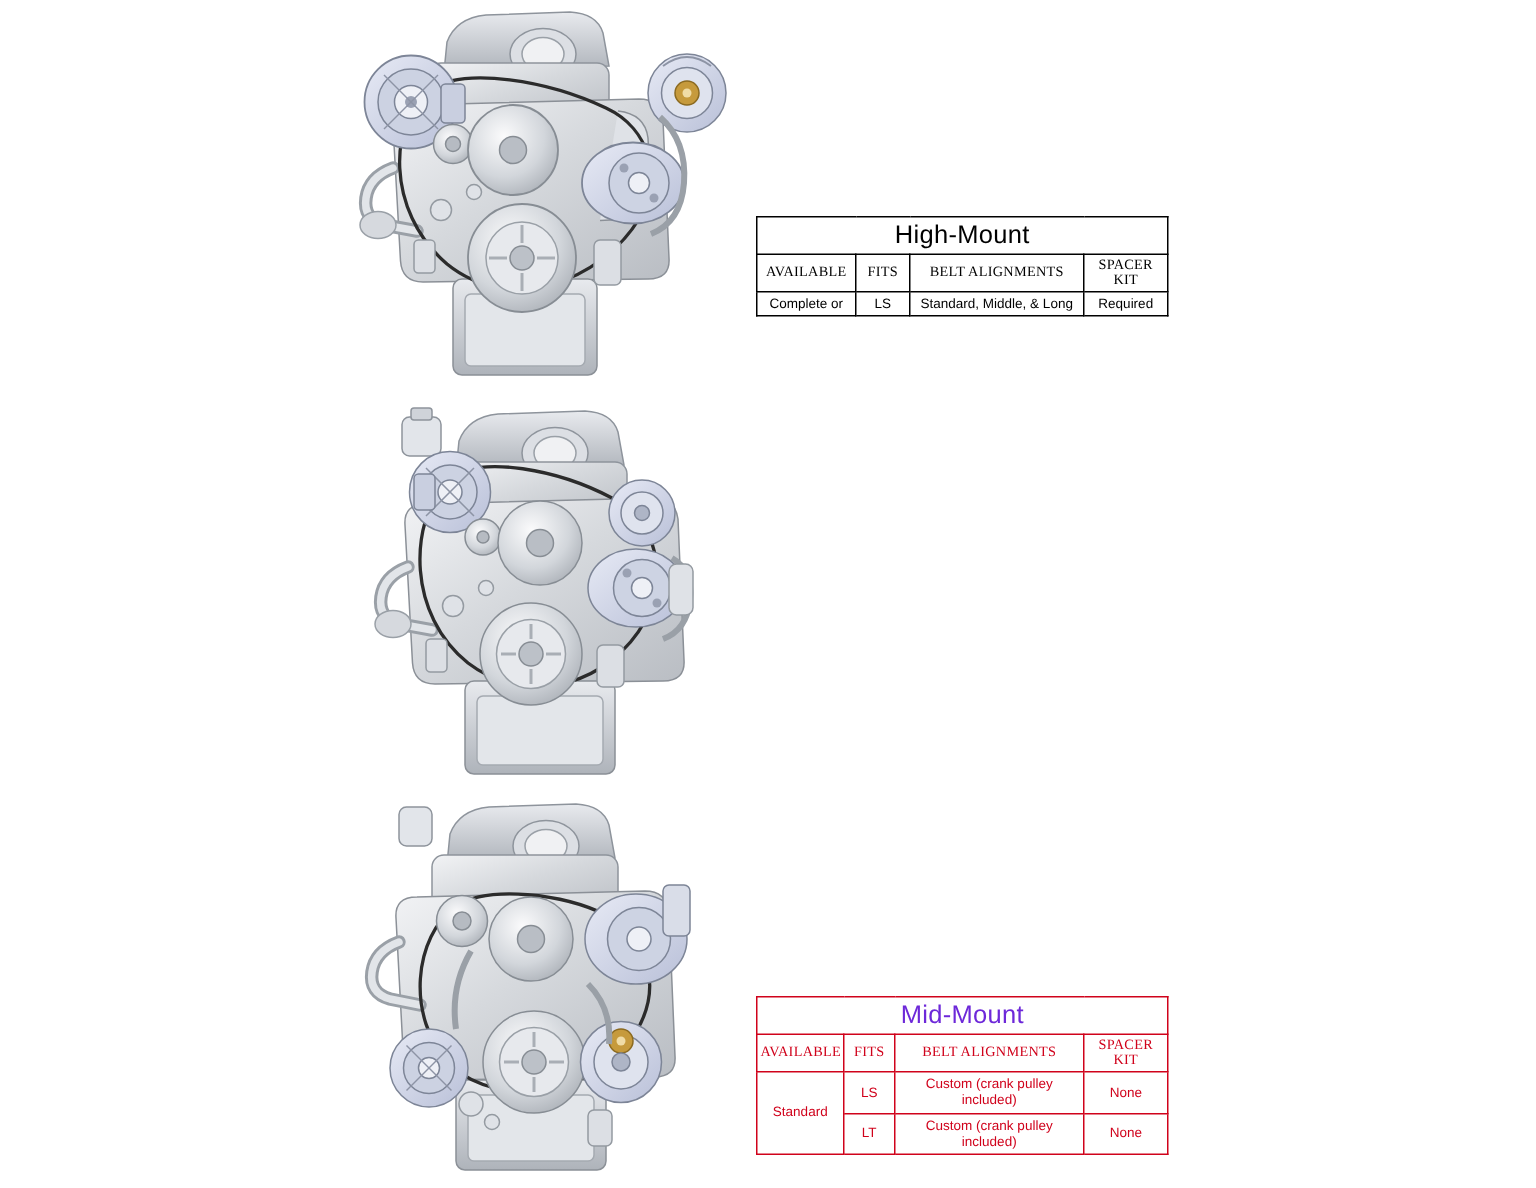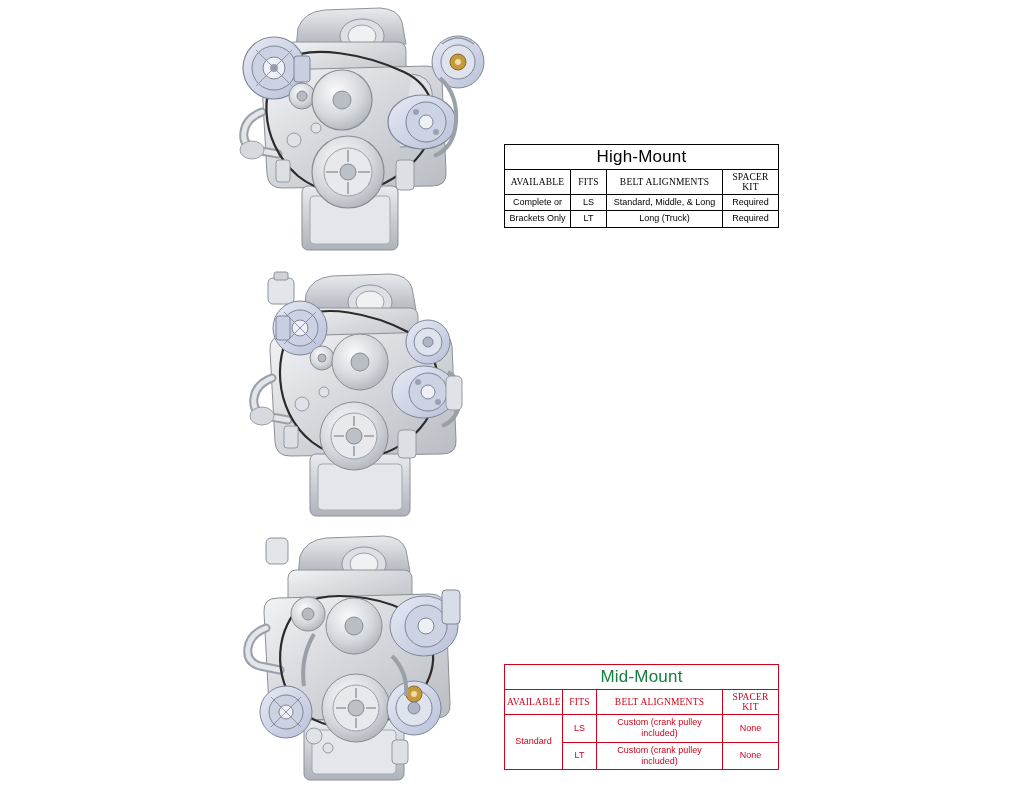--- a/index.html
+++ b/index.html
@@ -72,21 +72,21 @@
   #table-high col.c3 { width: 116px; }
   #table-high col.c4 { width: 56px; }
 
   
   #table-mid { left: 504px; top: 400px; width: 274px; }
   #table-mid col.c1 { width: 58px; }
   #table-mid col.c2 { width: 34px; }
   #table-mid col.c3 { width: 126px; }
   #table-mid col.c4 { width: 56px; }
   #table-mid td, #table-mid th { border-color: #d0021b; color: #d0021b; }
-  #table-mid .tbl-title { color: #15803d; }
+  #table-mid .tbl-title { color: #6d28d9; }
 </style>
 </head>
 <body>
 
 <div class="section" id="section-high">
 
   <div class="engine-wrap">
     <svg class="engine-svg" width="320" height="264" viewBox="0 0 320 264" xmlns="http://www.w3.org/2000/svg">
       <defs>
         <linearGradient id="metalA" x1="0" y1="0" x2="1" y2="1">
@@ -190,26 +190,20 @@
         <td class="hdr-cell">FITS</td>
         <td class="hdr-cell">BELT ALIGNMENTS</td>
         <td class="hdr-cell">SPACER KIT</td>
       </tr>
       <tr>
         <td class="body-cell">Complete or</td>
         <td class="body-cell">LS</td>
         <td class="body-cell">Standard, Middle, &amp; Long</td>
         <td class="body-cell">Required</td>
       </tr>
-      <tr>
-        <td class="body-cell">Brackets Only</td>
-        <td class="body-cell">LT</td>
-        <td class="body-cell">Long (Truck)</td>
-        <td class="body-cell">Required</td>
-      </tr>
     </tbody>
   </table>
 </div>
 
 <div class="section" id="section-mid">
 
   <div class="engine-wrap" style="left:202px;">
     <svg class="engine-svg" width="320" height="264" viewBox="0 0 320 264" xmlns="http://www.w3.org/2000/svg">
 
       <path d="M104 30 q6 -16 26 -18 l58 -2 q18 1 22 14 l4 22 -112 4 z" fill="url(#metalB)" stroke="#8e949c"></path>

